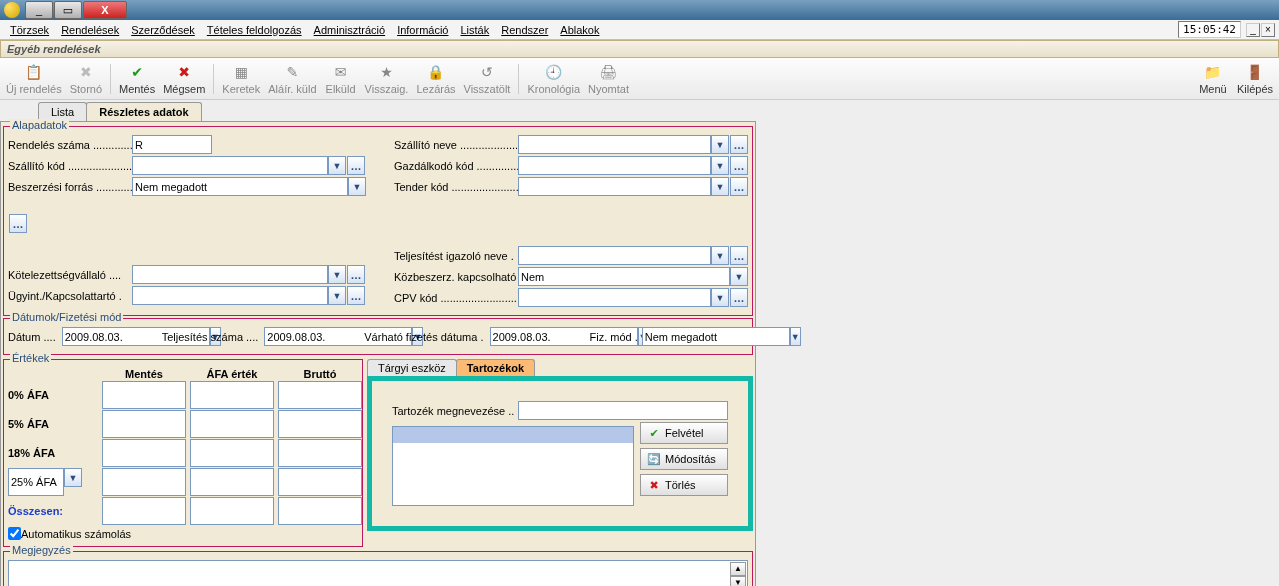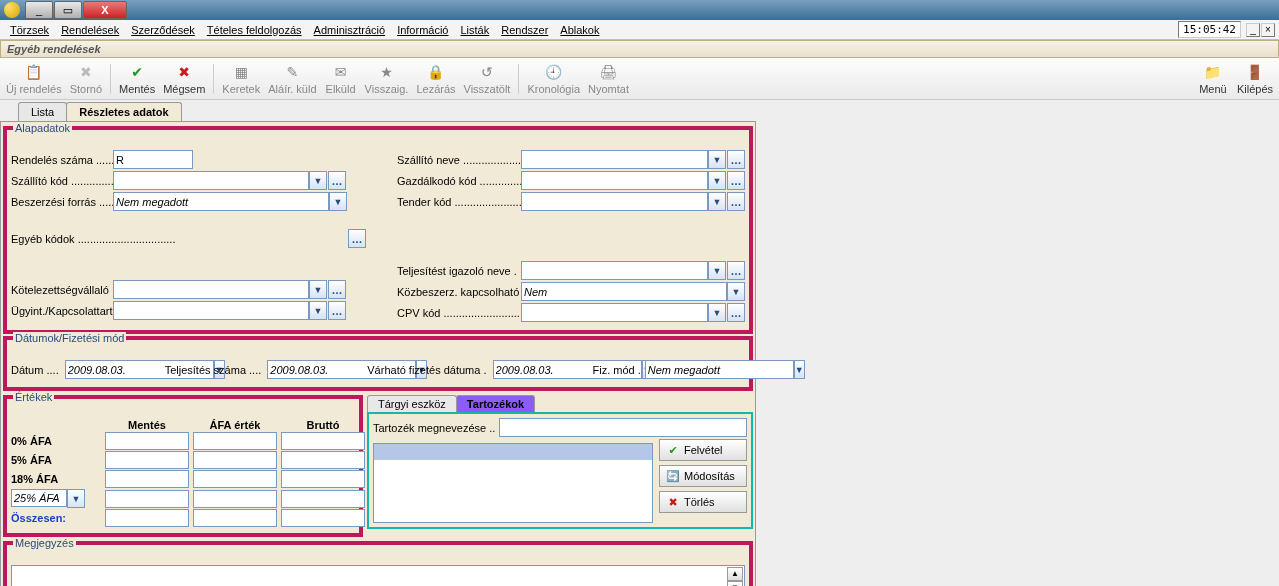--- a/index.html
+++ b/index.html
@@ -27,51 +27,51 @@
 
 
 .toolbar { height: 42px; background: linear-gradient(#fdfdfd, #eaeaea); border-bottom: 1px solid #ccc; display: flex; align-items: center; padding: 0 2px; }
 .toolbar .tsep { width: 1px; height: 30px; background: #ccc; margin: 0 4px; }
 .toolbar .tbtn { display: flex; flex-direction: column; align-items: center; padding: 2px 4px; min-width: 40px; color: #888; cursor: default; }
 .toolbar .tbtn.enabled { color: #333; }
 .toolbar .tbtn .ticon { width: 18px; height: 18px; margin-bottom: 2px; display: flex; align-items: center; justify-content: center; font-size: 14px; }
 .toolbar .tspacer { flex: 1; }
 
 
-.tabbar { display: flex; margin-top: 2px; padding-left: 18px; }
+.tabbar { display: flex; margin-top: 2px; padding-left: 6px; margin-left: 32px; }
 .tabbar .tab { padding: 3px 12px; border: 1px solid #999; border-bottom: none; background: #e8e8e8; margin-right: -1px; border-radius: 3px 3px 0 0; cursor: default; }
 .tabbar .tab.active { background: #f0ead6; font-weight: bold; }
 
 
 .formarea { width: 756px; border: 1px solid #999; background: #f0ead6; margin-left: 0; padding: 2px; }
-.fieldset { border: 4px solid #be185d; margin: 2px 0; padding: 20px 4px 6px 4px; position: relative; }
+.fieldset { border: 1px solid #be185d; margin: 2px 0; padding: 8px 4px 6px 4px; position: relative; }
 .fieldset .legend { color: #2a4d7a; font-size: 11px; position: absolute; top: -8px; left: 6px; background: #f0ead6; padding: 0 2px; }
 
 .row { display: flex; align-items: center; margin-bottom: 2px; }
-.lbl { width: 102px; white-space: nowrap; overflow: hidden; }
+.lbl { width: 124px; white-space: nowrap; overflow: hidden; }
 .lbl2 { width: 124px; white-space: nowrap; overflow: hidden; margin-left: 8px; }
 .dots::after { content: " ................................"; }
 input.txt, input.combo, select.sel { height: 19px; border: 1px solid #7a99c0; font: inherit; background: #fff; padding: 0 2px; }
 input.txt { }
 .combo-wrap { display: flex; }
-.combo-wrap input { flex: 1; font-style: italic; }
+.combo-wrap input { flex: 1; }
 .combo-wrap .arrow, .ellipsis-btn { width: 18px; height: 19px; border: 1px solid #7a99c0; background: linear-gradient(#fff, #d6e3f4); display: flex; align-items: center; justify-content: center; font-size: 9px; color: #2a4d7a; cursor: default; }
 .ellipsis-btn { margin-left: 1px; font-size: 11px; font-weight: bold; }
 
 
 .valtable { display: grid; grid-template-columns: 90px 84px 84px 84px; gap: 1px 4px; align-items: center; }
 .valtable .hdr { font-weight: bold; text-align: center; }
 .valtable .rowlbl { font-weight: bold; }
-.valtable input { width: 84px; height: 18px; border: 1px solid #7a99c0; }
+.valtable input { width: 84px; height: 28px; border: 1px solid #7a99c0; }
 
 
 .subtabs { display: flex; margin-top: 2px; }
 .subtabs .stab { padding: 2px 10px; border: 1px solid #999; border-bottom: none; background: #e8e8e8; margin-right: -1px; border-radius: 3px 3px 0 0; }
-.subtabs .stab.active { background: #8b5cf6; font-weight: bold; }
-.accbox { border: 2px solid #14b8a6; background: #f0ead6; padding: 4px; }
+.subtabs .stab.active { background: #fdba74; font-weight: bold; }
+.accbox { border: 5px solid #14b8a6; background: #f0ead6; padding: 20px; }
 .listarea { height: 80px; border: 1px solid #7a99c0; background: #fff; overflow: auto; margin-top: 4px; }
 .listarea .firstrow { height: 16px; background: #b5c7e8; }
 .btncol { display: flex; flex-direction: column; gap: 4px; margin-left: 6px; }
 .btncol button { width: 88px; height: 22px; border: 1px solid #999; background: linear-gradient(#fff, #e0e0e0); display: flex; align-items: center; gap: 4px; padding: 0 6px; font: inherit; cursor: default; }
 .btncol .ic { width: 14px; text-align: center; }
 
 
 .memo { border: 1px solid #7a99c0; background: #fff; height: 34px; width: 100%; position: relative; }
 .memo .scroll { position: absolute; right: 1px; top: 1px; width: 16px; display: flex; flex-direction: column; }
 .memo .scroll span { width: 16px; height: 14px; border: 1px solid #999; background: linear-gradient(#fff, #ddd); text-align: center; font-size: 8px; line-height: 12px; }
@@ -196,21 +196,20 @@
           <span class="ellipsis-btn">…</span>
         </div>
         <div class="row">
           <span class="lbl dots">Beszerzési forrás</span>
           <div class="combo-wrap" style="width:234px">
               <input class="combo" value="Nem megadott" style="">
               <span class="arrow">▼</span>
             </div>
         </div>
         <div class="row" style="margin-top:18px">
-          <span class="lbl" style="width:336px"><span>Egyéb kódok</span> <span class="dots"></span></span>
           <span class="ellipsis-btn">…</span>
         </div>
         <div style="height:30px"></div>
         <div class="row">
           <span class="lbl"><span>Kötelezettségvállaló</span> ....</span>
           <div class="combo-wrap" style="width:214px">
               <input class="combo" style="">
               <span class="arrow">▼</span>
             </div>
           <span class="ellipsis-btn">…</span>
@@ -333,20 +332,24 @@
           </div>
         <input style="">
           <input style="">
           <input style="">
 
         <span class="rowlbl" style="color:#1a3dcc">Összesen:</span>
         <input style="">
           <input style="">
           <input style="">
       </div>
+      <label style="display:flex;align-items:center;margin-top:2px">
+        <input type="checkbox" checked="" style="">
+        <span> Automatikus számolás</span>
+      </label>
     </div>
 
     <div style="flex:1; margin-left:4px">
       <div class="subtabs">
         <div class="stab">Tárgyi eszköz</div>
         <div class="stab active">Tartozékok</div>
       </div>
       <div class="accbox">
         <div class="row">
           <span><span>Tartozék megnevezése</span> ..</span>

